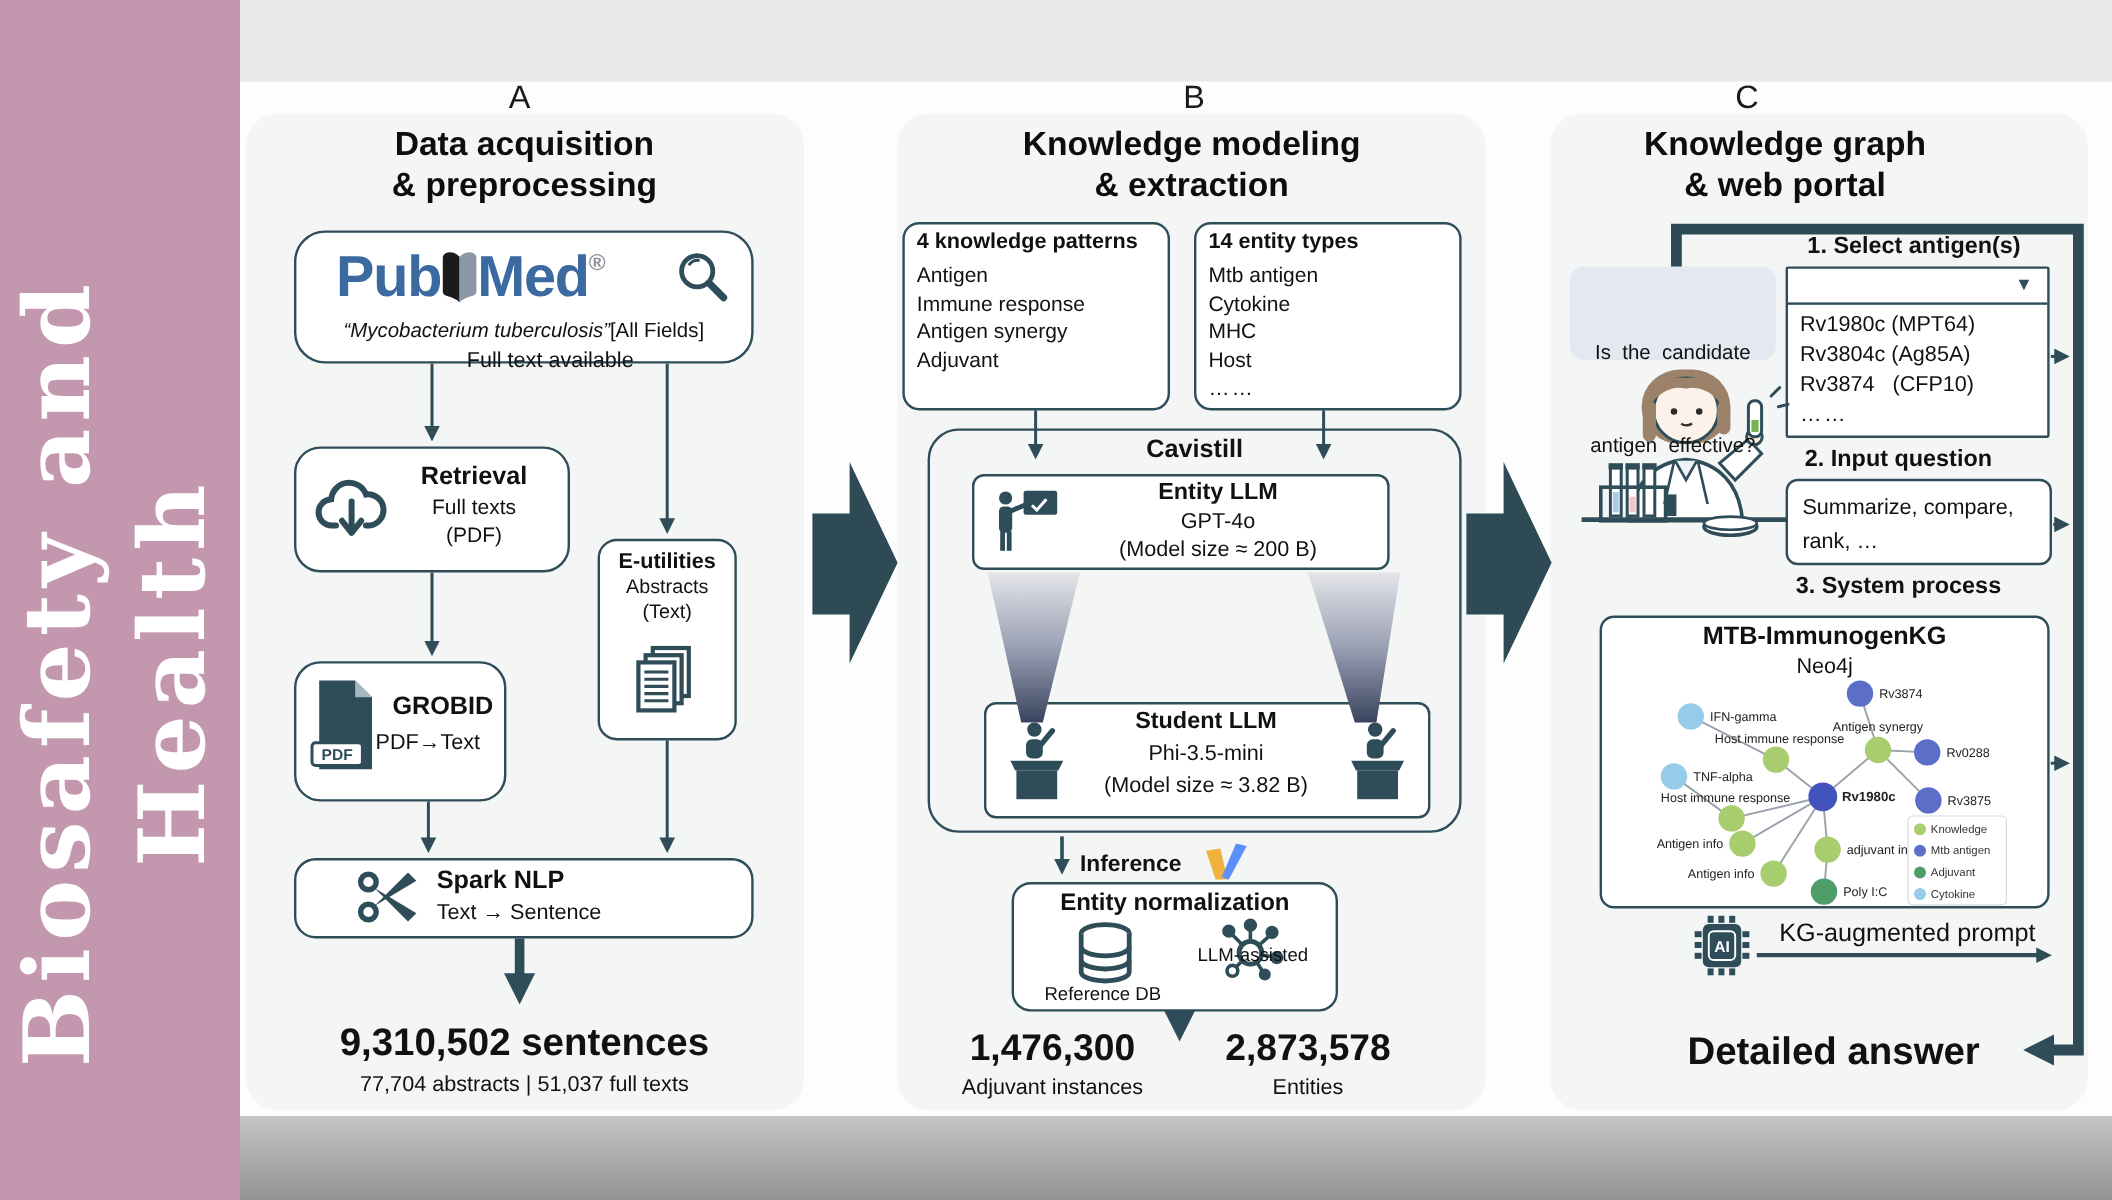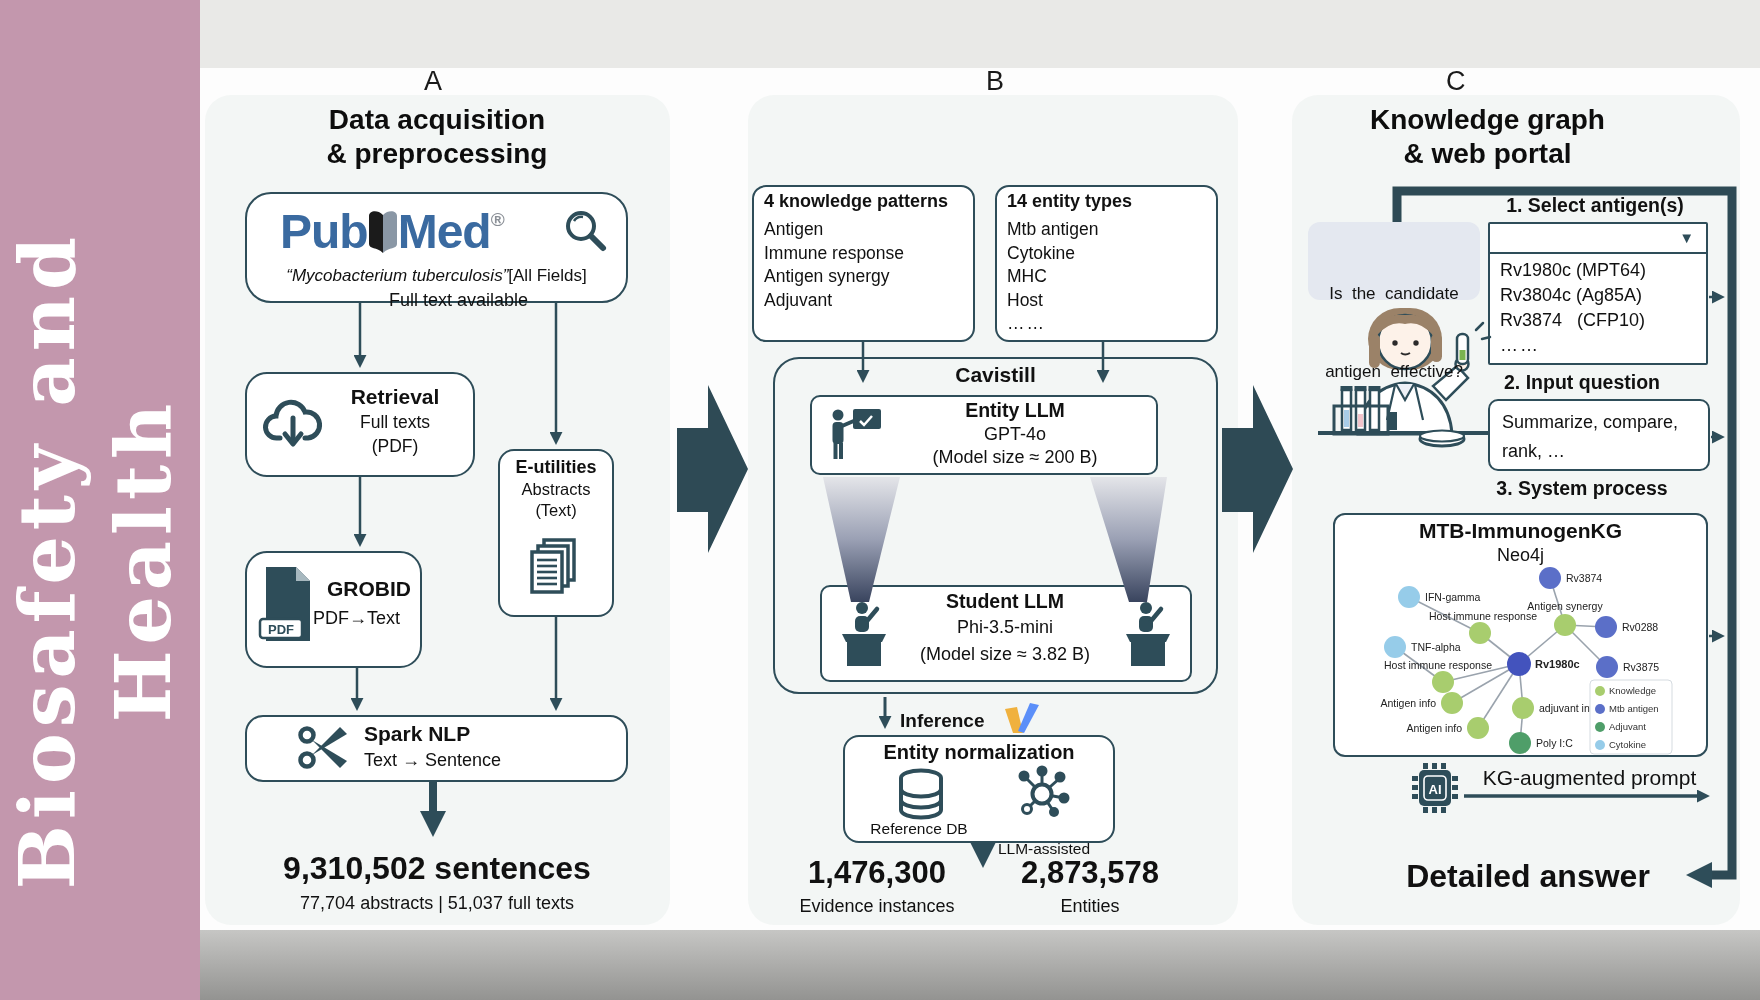--- a/index.html
+++ b/index.html
@@ -148,20 +148,23 @@
         <path d="M16,20 L51,41 L44,48 Z" fill="#2e4d59"></path>
         <path d="M16,35 L51,14 L44,7 Z" fill="#2e4d59"></path>
       </svg>
   </span>
   <div class="t" style="left:364px;top:722px;font-weight:bold;font-size:21px;z-index:4;">Spark NLP</div>
   <div class="t" style="left:364px;top:750px;font-size:18px;z-index:4;">Text → Sentence</div>
 
   <div class="t ctr" style="left:237px;top:850px;width:400px;font-weight:bold;font-size:32px;z-index:3;">9,310,502 sentences</div>
   <div class="t ctr" style="left:237px;top:893px;width:400px;font-size:18px;z-index:3;">77,704 abstracts | 51,037 full texts</div>
 
+  <div class="hdr" style="left:768px;top:103px;width:450px;z-index:3;">
+    <span>Knowledge modeling</span><br><span>&amp; extraction</span>
+  </div>
 
   <div class="b" style="left:752px;top:185px;width:223px;height:157px;border-radius:14px;z-index:3;"></div>
   <div class="t" style="left:764px;top:191px;font-weight:bold;font-size:18px;z-index:4;">4 knowledge patterns</div>
   <div class="t" style="left:764px;top:218px;font-size:17.5px;line-height:23.5px;z-index:4;">
     <div>Antigen</div>
       <div>Immune response</div>
     <div>Antigen synergy</div>
       <div>Adjuvant</div>
   </div>
 
@@ -248,24 +251,24 @@
         <circle cx="29" cy="31" r="9.5" fill="#fff" stroke="#2e4d59" stroke-width="4"></circle>
         <circle cx="11" cy="13" r="5.5" fill="#2e4d59"></circle>
         <circle cx="29" cy="8" r="5.5" fill="#2e4d59"></circle>
         <circle cx="47" cy="14" r="5.5" fill="#2e4d59"></circle>
         <circle cx="51" cy="35" r="5.5" fill="#2e4d59"></circle>
         <circle cx="41" cy="49" r="5" fill="#2e4d59"></circle>
         <circle cx="14" cy="46" r="4.5" fill="#fff" stroke="#2e4d59" stroke-width="3"></circle>
       </svg>
   </span>
   <div class="t ctr" style="left:856px;top:820px;width:126px;font-size:15.5px;z-index:4;">Reference DB</div>
-  <div class="t ctr" style="left:984px;top:840px;width:120px;font-size:15.5px;z-index:4;">LLM-assisted</div>
+  <div class="t ctr" style="left:984px;top:788px;width:120px;font-size:15.5px;z-index:4;">LLM-assisted</div>
 
   <div class="t ctr" style="left:767px;top:855px;width:220px;font-weight:bold;font-size:31px;z-index:3;text-align:center;">1,476,300</div>
-  <div class="t ctr" style="left:767px;top:896px;width:220px;font-size:18px;z-index:3;">Evidence instances</div>
+  <div class="t ctr" style="left:767px;top:896px;width:220px;font-size:18px;z-index:3;">Adjuvant instances</div>
   <div class="t ctr" style="left:980px;top:855px;width:220px;font-weight:bold;font-size:31px;z-index:3;">2,873,578</div>
   <div class="t ctr" style="left:980px;top:896px;width:220px;font-size:18px;z-index:3;">Entities</div>
 
   <svg class="abs" style="left:0;top:0;z-index:5;pointer-events:none;" width="1760" height="1000">
     <defs>
       <linearGradient id="fgrad" x1="0" y1="0" x2="0" y2="1">
         <stop offset="0" stop-color="#e4e5e9"></stop>
           <stop offset="0.5" stop-color="#9aa0b4"></stop>
           <stop offset="1" stop-color="#39445e"></stop>
       </linearGradient>

